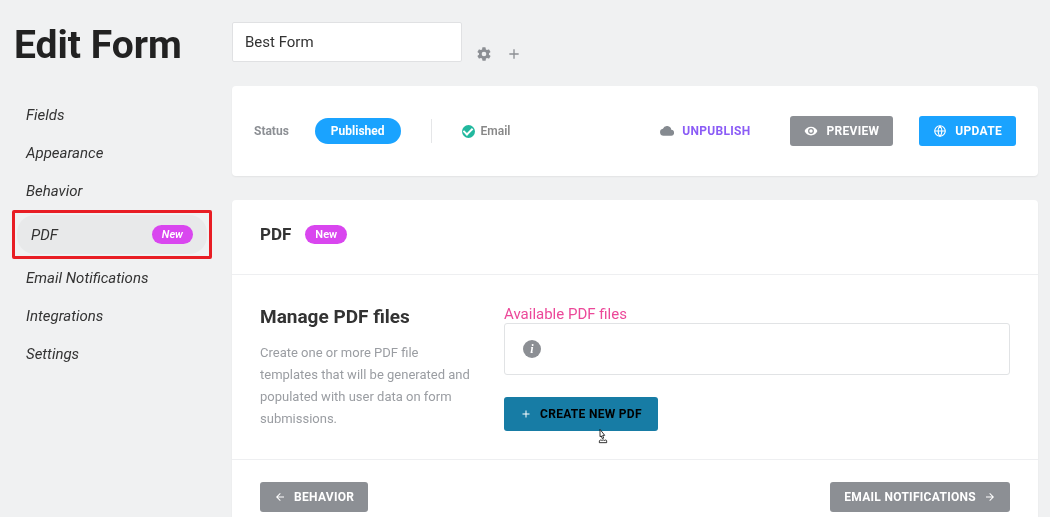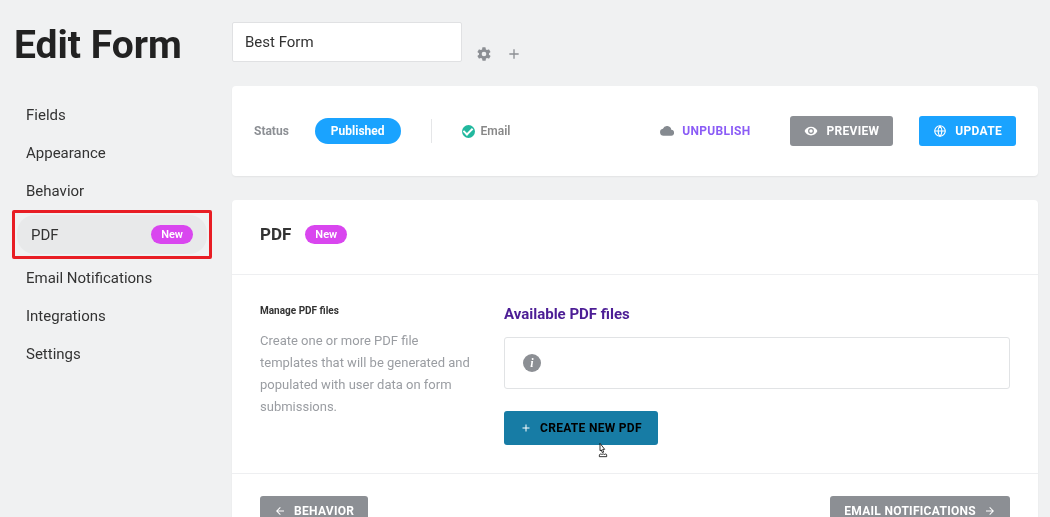--- a/index.html
+++ b/index.html
@@ -1,21 +1,21 @@
 <!DOCTYPE html>
 <html><head>
   <meta charset="utf-8">
   <style>
     * { box-sizing: border-box; margin: 0; padding: 0; font-family: -apple-system, BlinkMacSystemFont, "Segoe UI", Roboto, Arial, sans-serif; }
     body { background: #f0f1f2; width: 1050px; height: 517px; overflow: hidden; }
     .app { display: flex; padding: 22px 12px 0 12px; gap: 20px; }
     .left-col { width: 200px; flex-shrink: 0; }
     .page-title { font-size: 39px; font-weight: 700; color: #222; margin-bottom: 28px; padding-left: 2px; }
     .sidebar { display: flex; flex-direction: column; gap: 0; }
-    .sidebar-item { display: flex; align-items: center; justify-content: space-between; padding: 10px 14px; font-size: 15px; color: #333; cursor: pointer; border-radius: 18px; }
+    .sidebar-item { display: flex; align-items: center; justify-content: space-between; padding: 10px 14px; font-size: 15px; color: #333; cursor: pointer; border-radius: 18px; font-style: italic; }
     .sidebar-item.active { background: #e8e9ea; }
     .sidebar-wrap.highlighted { border: 3px solid #e81d24; border-radius: 2px; padding: 2px; }
     .badge-new { background: #d946ef; color: #fff; font-size: 11px; font-weight: 600; padding: 3px 10px; border-radius: 10px; }
     .right-col { flex: 1; display: flex; flex-direction: column; gap: 24px; }
     .form-name-row { display: flex; align-items: flex-end; gap: 14px; }
     .form-name-input { width: 230px; height: 40px; border: 1px solid #e0e1e3; background: #fff; border-radius: 2px; padding: 0 12px; font-size: 15px; color: #333; }
     .icon-btn { color: #8c8f94; cursor: pointer; display: flex; align-items: center; }
     .card { background: #fff; border-radius: 4px; box-shadow: 0 1px 2px rgba(0,0,0,0.06); }
     .status-card { display: flex; align-items: center; padding: 30px 22px; gap: 26px; }
     .status-label { font-size: 12px; font-weight: 700; color: #8c8f94; }
@@ -30,24 +30,24 @@
     .btn-ghost { background: transparent; color: #8b5cf6; }
     .btn-grey { background: #8c8f94; color: #fff; }
     .btn-blue { background: #1aa3ff; color: #fff; }
     .btn-teal { background: #177ca5; color: #000000; height: 34px; padding: 0 16px; }
     .pdf-card { padding: 24px 28px 28px 28px; }
     .pdf-header { display: flex; align-items: center; gap: 14px; margin-bottom: 30px; }
     .pdf-header h2 { font-size: 17px; font-weight: 700; color: #333; }
     .hr { height: 1px; background: #eeeff1; margin: 0 -28px 30px -28px; }
     .pdf-body { display: flex; gap: 34px; }
     .manage-col { width: 210px; flex-shrink: 0; }
-    .manage-col h3 { font-size: 10px; font-weight: 700; color: #333; margin-bottom: 14px; }
+    .manage-col h3 { font-size: 19px; font-weight: 700; color: #333; margin-bottom: 14px; }
     .manage-col p { font-size: 13px; line-height: 1.7; color: #9a9da2; }
     .avail-col { flex: 1; }
-    .avail-col h3 { font-size: 15px; font-weight: 700; color: #4c1d95; margin-bottom: 14px; }
+    .avail-col h3 { font-size: 15px; font-weight: 400; color: #ec4899; }
     .info-box { border: 1px solid #e1e3e5; border-radius: 3px; padding: 16px 18px; display: flex; align-items: center; gap: 14px; margin-bottom: 22px; }
     .info-icon { width: 18px; height: 18px; background: #8c8f94; border-radius: 50%; color: #fff; display: flex; align-items: center; justify-content: center; font-size: 12px; font-weight: 700; font-style: italic; font-family: Georgia, serif; flex-shrink: 0; }
     .info-box span.msg { font-size: 13px; color: #444; }
     .create-row { position: relative; display: inline-block; }
     .cursor { position: absolute; left: 90px; top: 30px; font-size: 14px; color: #222; pointer-events: none; }
     .footer-nav { display: flex; justify-content: space-between; padding: 22px 28px; border-top: 1px solid #eeeff1; }
     svg { display: block; }
   </style>
 </head>
 <body>

